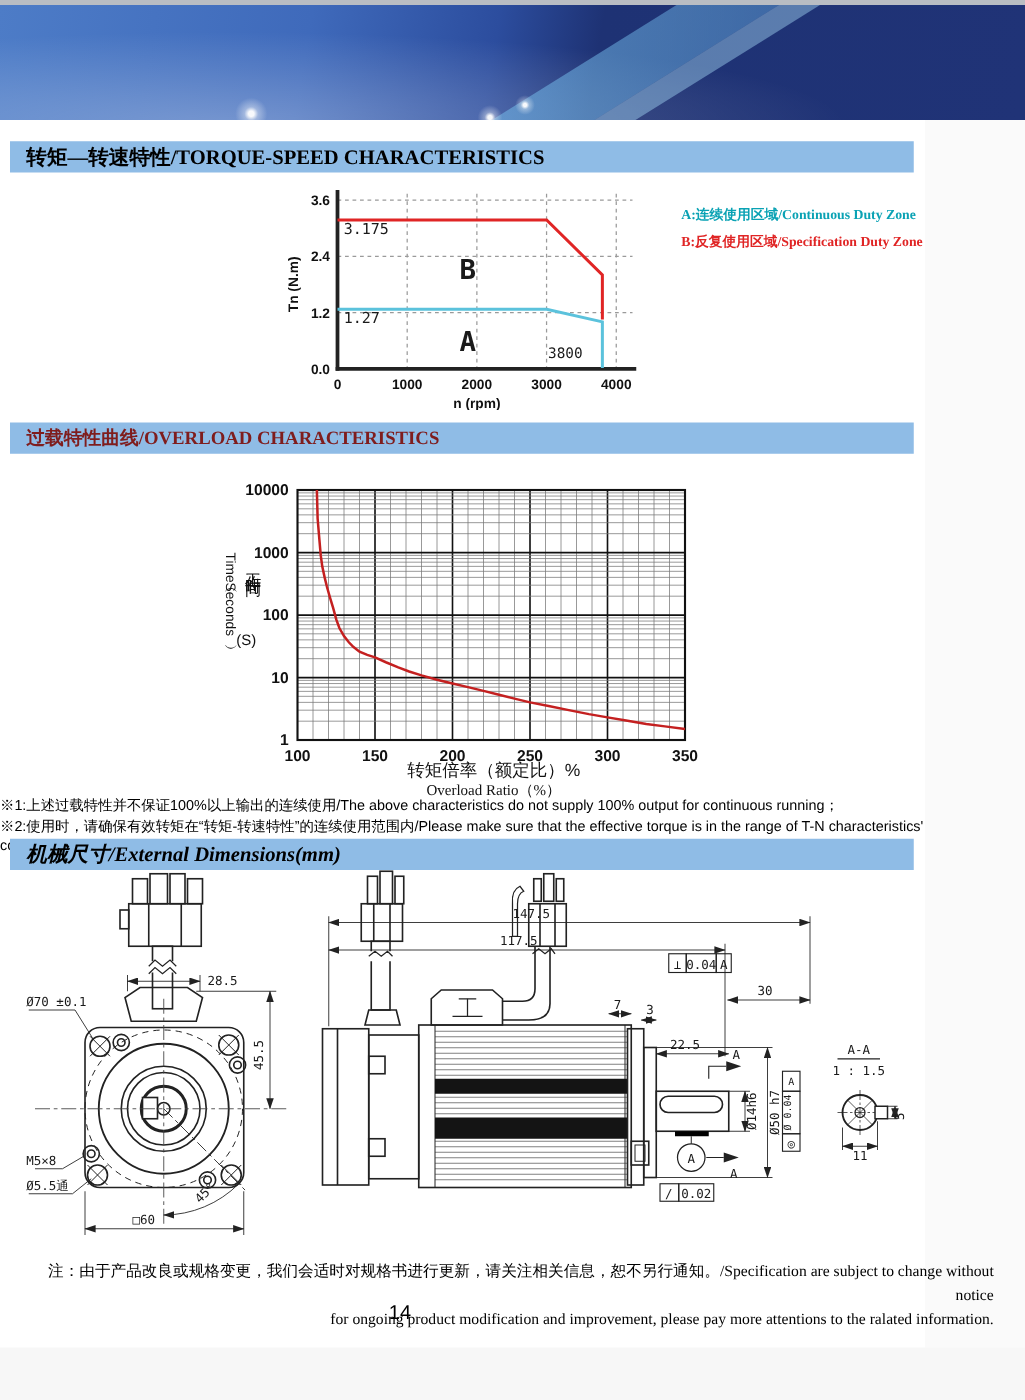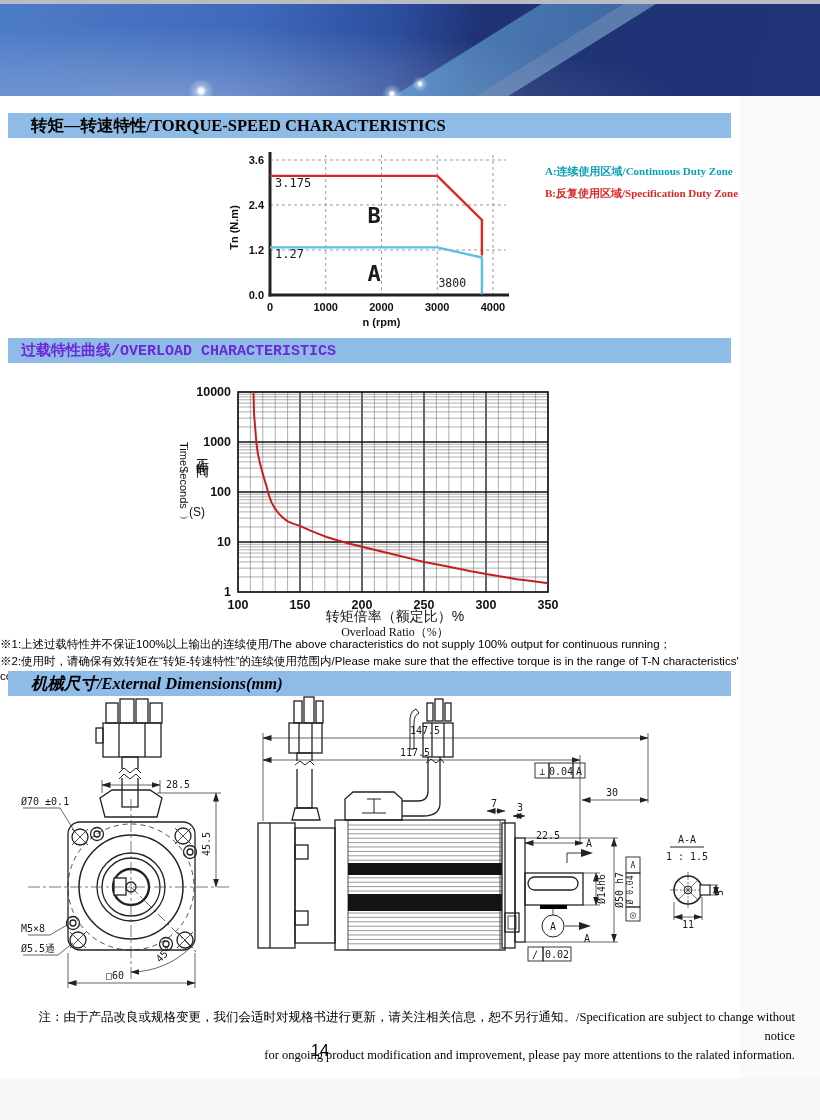--- a/index.html
+++ b/index.html
@@ -16,22 +16,22 @@
   .banner .stripe2{position:absolute;left:0;top:0;width:100%;height:100%;
           clip-path:polygon(76% 0,80% 0,62% 100%,58% 100%);
           background:rgba(165,215,245,.45);}
   .glow{position:absolute;width:26px;height:26px;border-radius:50%;
         background:radial-gradient(circle, rgba(255,255,255,.95) 0 12%, rgba(255,255,255,.35) 30%, rgba(255,255,255,0) 70%);}
   .right-strip{position:absolute;left:740px;top:96px;width:80px;height:1024px;background:#fafafa;}
   .bottom-strip{position:absolute;left:0;top:1078px;width:820px;height:42px;background:#f7f7f7;}
 
   .section-bar{position:absolute;left:8px;width:723px;height:25px;background:#8fbce6;
         display:flex;align-items:center;padding-left:13px;box-sizing:border-box;}
-  .bar-serif{font-family:"Liberation Serif",serif;font-weight:bold;font-size:16.5px;color:#000;margin-left:10px;}
-  .bar-mono{font-family:Liberation Mono, monospace;font-weight:bold;font-size:15px;color:#6d28d9;}
+  .bar-serif{font-family:"Liberation Serif",serif;font-weight:bold;font-size:16.5px;color:#000;}
+  .bar-mono{font-family:Liberation Serif, serif;font-weight:bold;font-size:15px;color:#7f1d1d;}
 
   .legend-line{position:absolute;left:545px;font-family:"Liberation Serif",serif;
         font-weight:bold;font-size:11px;white-space:nowrap;}
   .legend-a{color:#0aa2b4;} .legend-b{color:#e02525;}
 
   .cond-line{position:absolute;left:80px;top:362px;width:660px;font-size:12.5px;
         font-family:"Liberation Serif",serif;color:#000;}
   .note-line{position:absolute;left:0;width:760px;text-align:left;font-size:11.5px;
         font-family:Liberation Sans, sans-serif;color:#000;}
 

